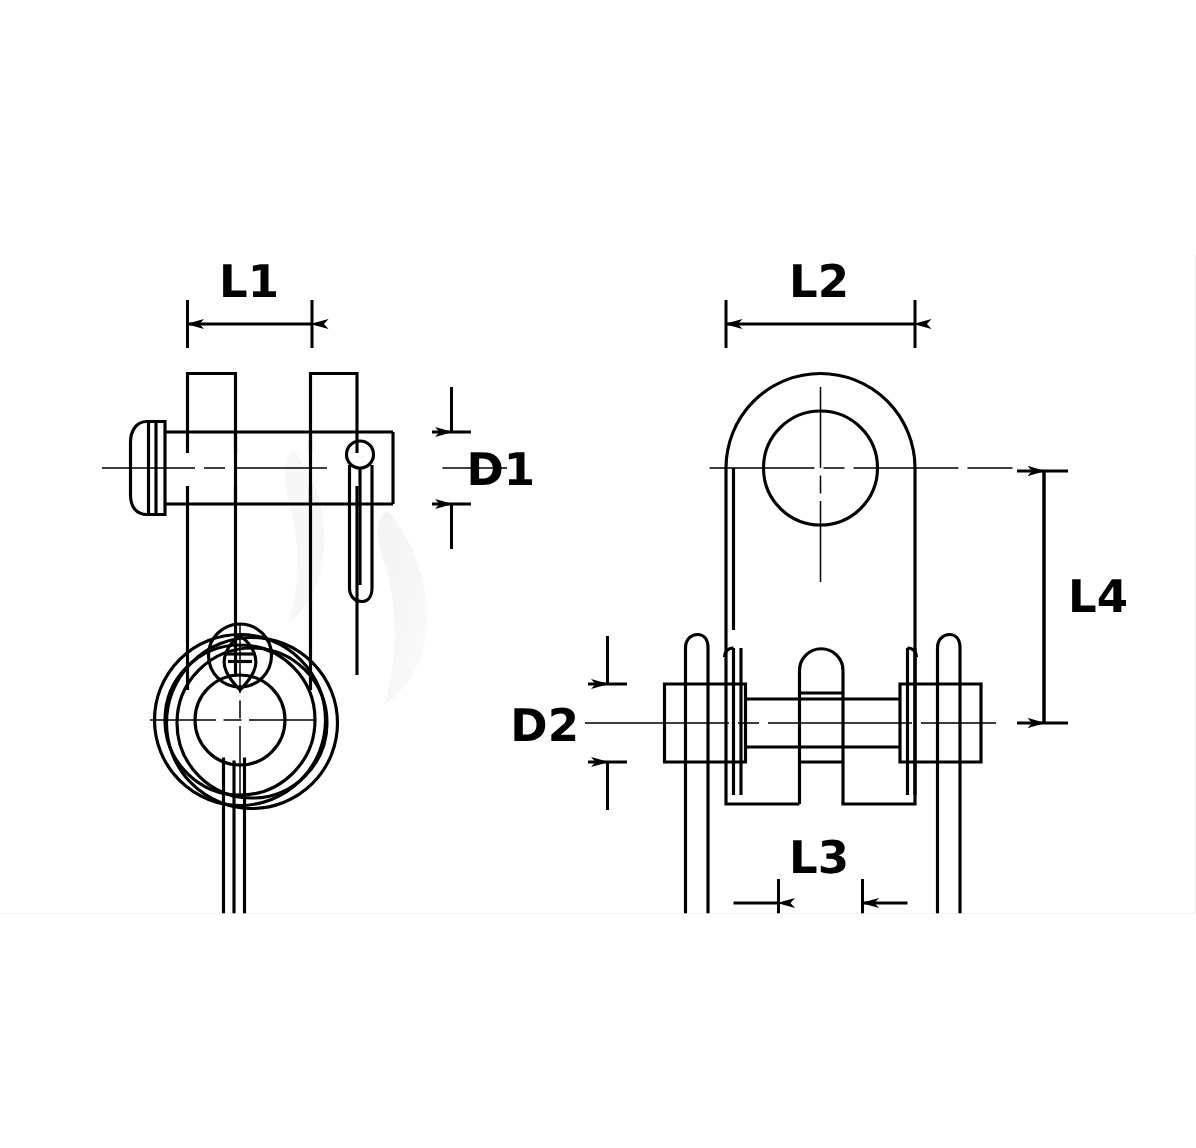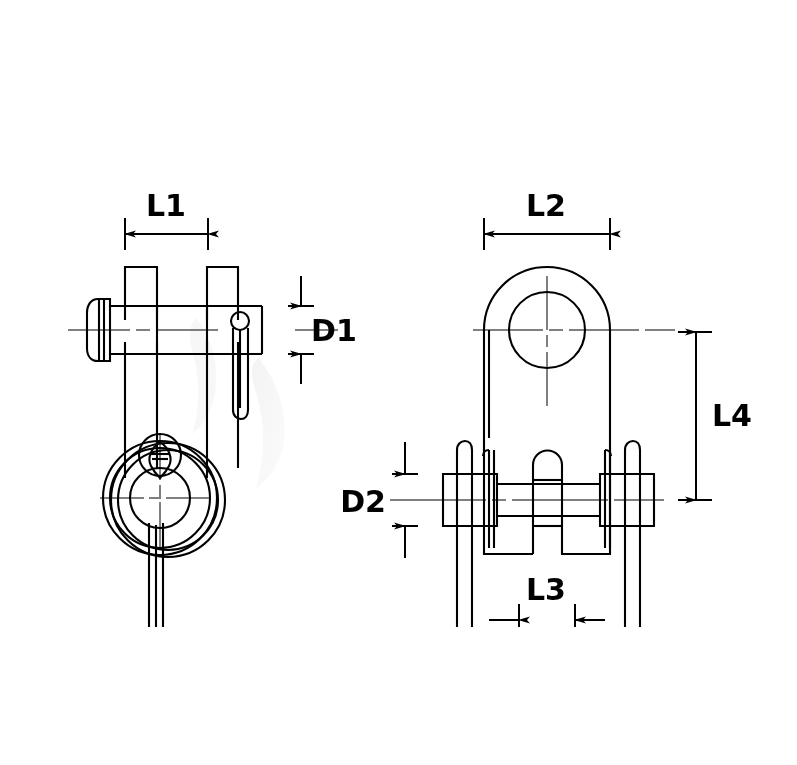--- a/index.html
+++ b/index.html
@@ -9,21 +9,20 @@
   }
   body {
     font-family: "DejaVu Sans", sans-serif;
   }
   #sheet {
     position: relative;
     width: 797px;
     height: 609px;
     background: #c4b5fd;
     overflow: hidden;
-    margin-top: 18px;
   }
   #sheet svg {
     position: absolute;
     left: 0;
     top: 0;
   }
   .dimlabel {
     font-family: "DejaVu Sans", sans-serif;
     font-weight: 700;
     fill: #000000;

